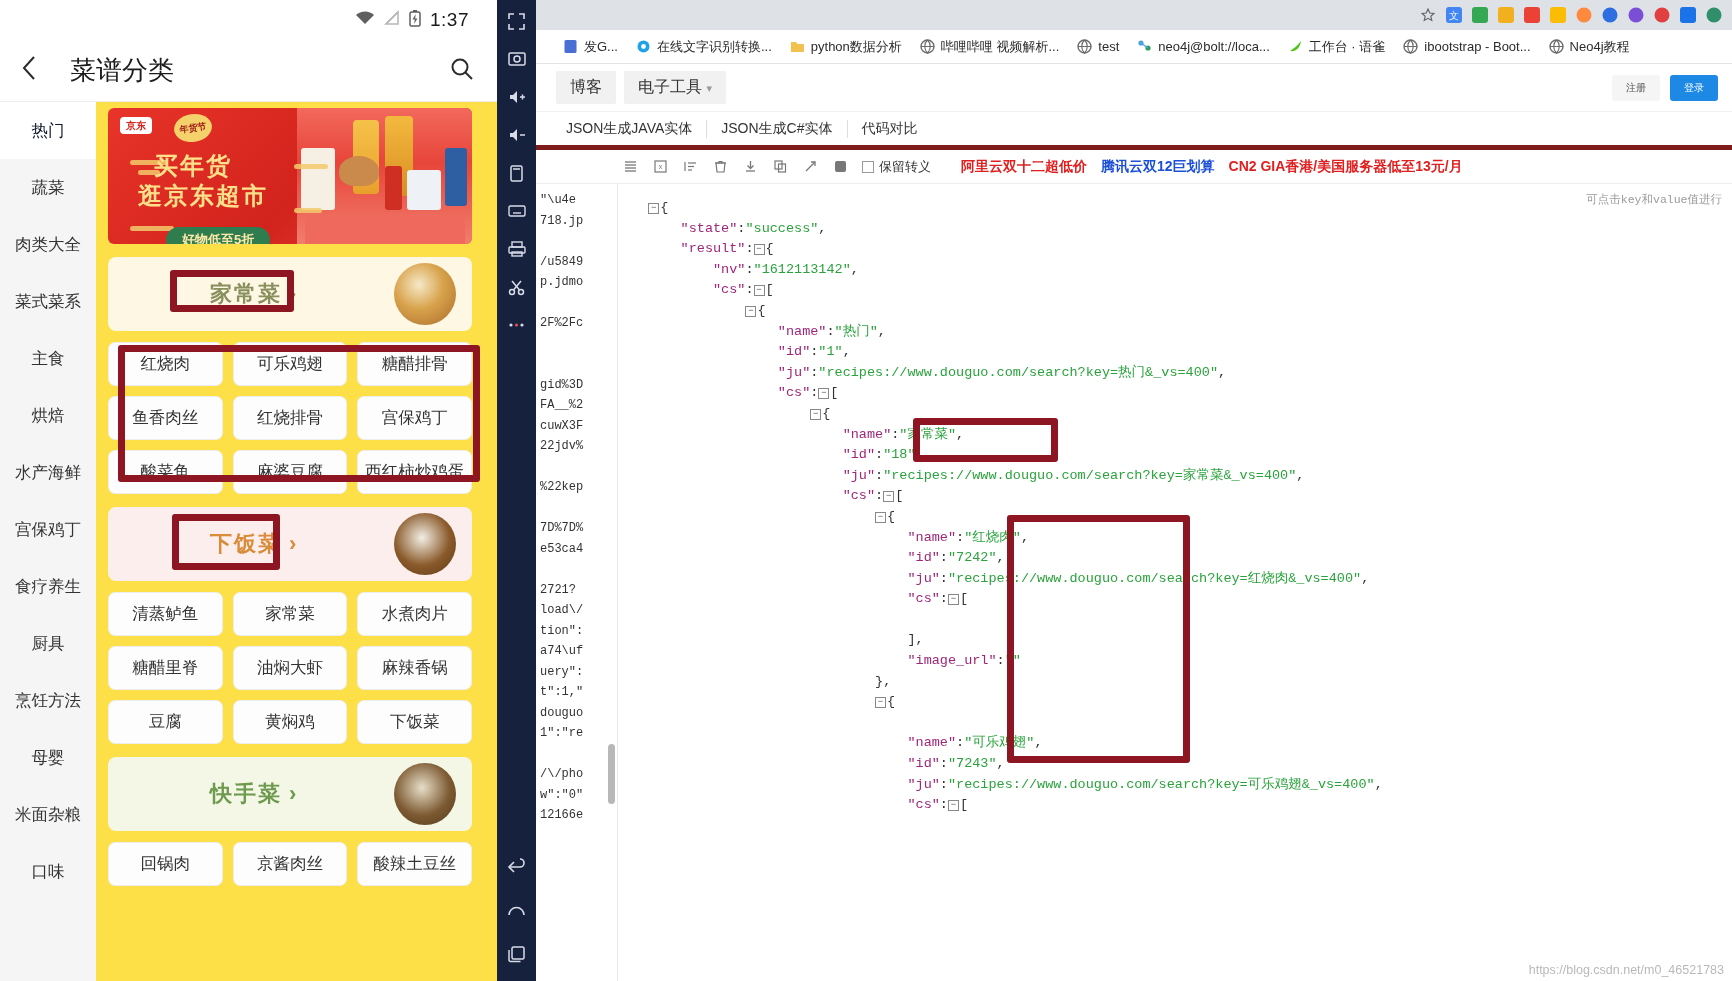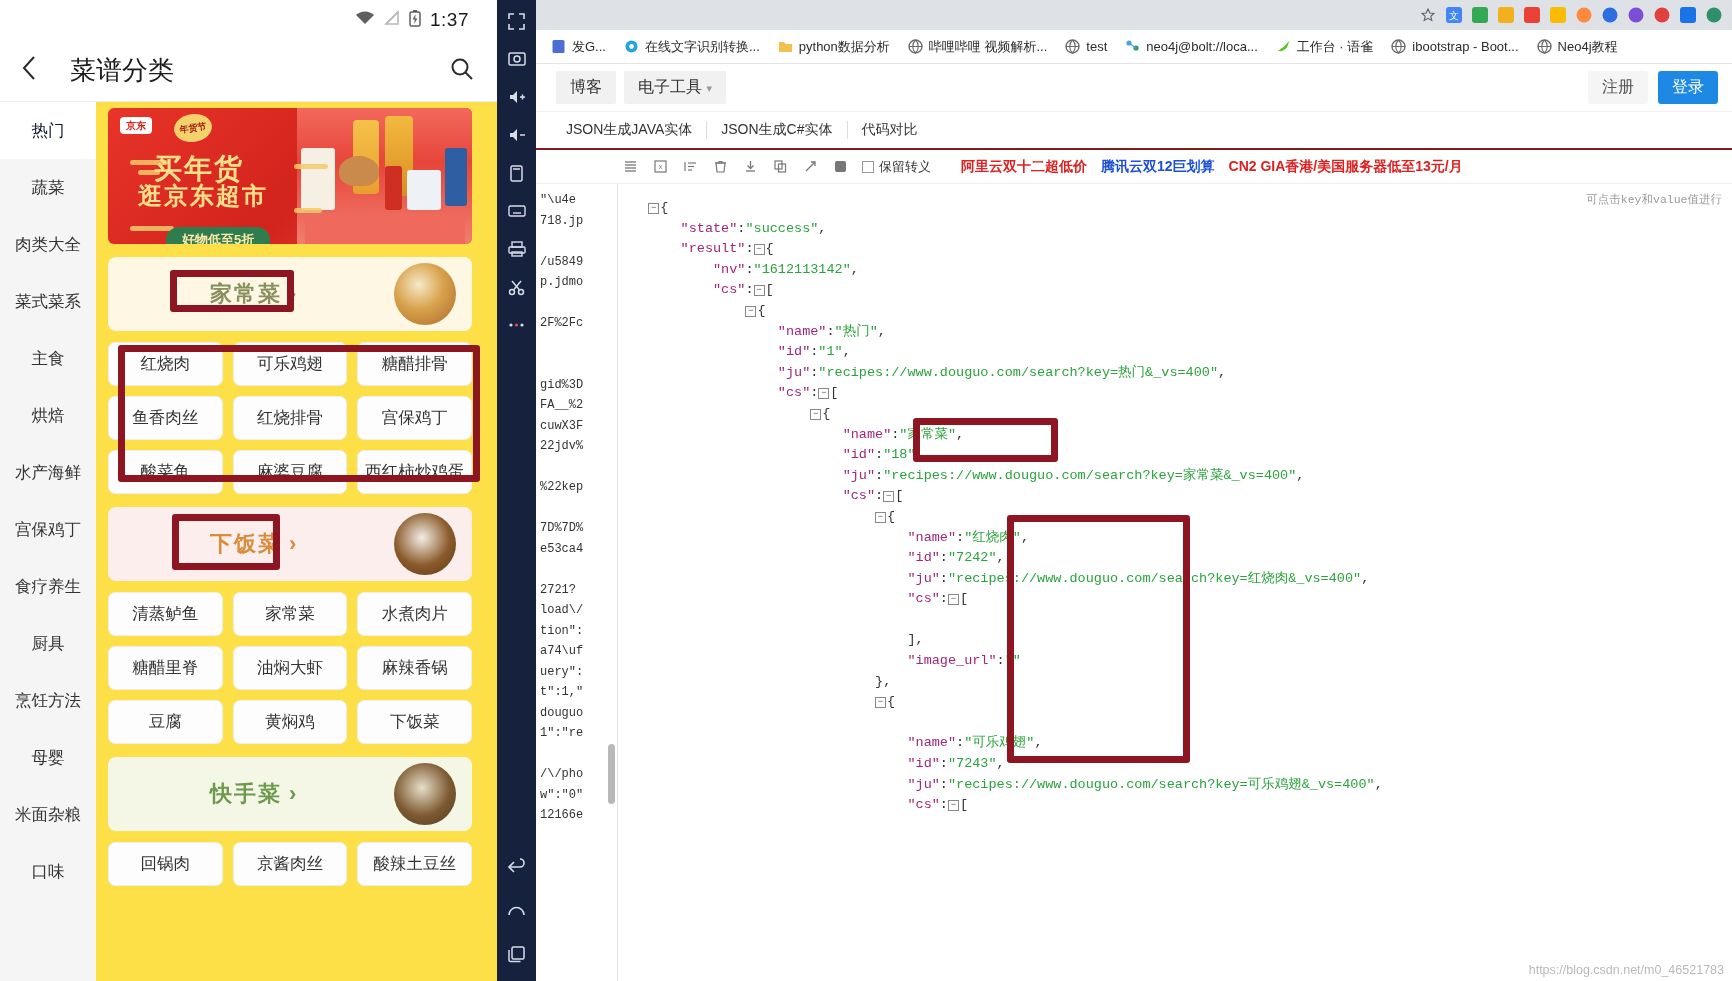--- a/index.html
+++ b/index.html
@@ -56,21 +56,21 @@
     position: absolute; left: 12px; top: 9px; background: #fff; border-radius: 4px;
     padding: 3px 6px; font-size: 10px; color: #d2231c; font-weight: bold; line-height: 1.1;
   }
   #jd-fest {
     position: absolute; left: 66px; top: 6px; width: 38px; height: 28px;
     background: #f5d16b; border-radius: 50%; color: #a3231a; font-size: 9px;
     display: flex; align-items: center; justify-content: center; font-weight: bold;
     transform: rotate(-8deg);
   }
   #jd-line1 {
-    position: absolute; left: 46px; top: 42px; font-size: 28px; font-weight: bold;
+    position: absolute; left: 46px; top: 42px; font-size: 24px; font-weight: bold;
     color: #ffe08a; letter-spacing: 2px;
   }
   #jd-line2 {
     position: absolute; left: 30px; top: 72px; font-size: 24px; font-weight: bold;
     color: #ffe08a; letter-spacing: 2px;
   }
   #jd-badge {
     position: absolute; left: 58px; top: 119px; background: #2f7d4f; color: #ffe9a8;
     font-size: 13px; font-weight: bold; border-radius: 14px; padding: 4px 16px;
   }
@@ -131,39 +131,39 @@
     position: absolute; left: 536px; top: 0; width: 1196px; height: 981px;
     background: #fff; overflow: hidden;
   }
   #chrome-top {
     height: 30px; background: #dee1e6; display: flex; align-items: center;
     justify-content: flex-end; padding-right: 8px; gap: 6px;
   }
   .chrome-ext { width: 20px; height: 20px; display: flex; align-items: center; justify-content: center; }
   #bookmarks {
     height: 34px; background: #fff; display: flex; align-items: center;
-    gap: 4px; padding-left: 8px; border-bottom: 1px solid #e3e3e3;
+    gap: 4px; padding-left: 20px; border-bottom: 1px solid #e3e3e3;
     font-size: 13px; color: #2c2c2c; white-space: nowrap; overflow: hidden;
   }
   .bm { display: flex; align-items: center; gap: 6px; padding: 3px 7px; border-radius: 4px; }
   .bm-ico { width: 15px; height: 15px; flex-shrink: 0; }
 
   #site { background: #fff; height: calc(981px - 64px); position: relative; }
   #site-nav {
     height: 48px; display: flex; align-items: center; gap: 8px; padding-left: 20px;
     position: relative; border-bottom: 1px solid #f0f0f0;
   }
   .nav-tab { font-size: 16px; color: #333; padding: 6px 14px; background: #f1f1f1; border-radius: 2px; }
   #nav-right { position: absolute; right: 14px; display: flex; gap: 10px; align-items: center; }
-  .nav-btn { font-size: 16px; color: #555; padding: 6px 14px; background: #f5f5f5; border-radius: 3px; }
+  .nav-btn { font-size: 10px; color: #555; padding: 6px 14px; background: #f5f5f5; border-radius: 3px; }
   .nav-btn.primary { background: #1e88e5; color: #fff; }
 
   #tool-tabs {
     height: 38px; display: flex; align-items: center; padding-left: 16px;
-    font-size: 14px; color: #333; border-bottom: 2px solid #7f1d1d;
+    font-size: 14px; color: #333; border-bottom: 5px solid #7f1d1d;
   }
   .tt { padding: 0 14px; border-right: 1px solid #ddd; }
   .tt:last-child { border-right: none; }
 
   #editor-toolbar {
     height: 34px; display: flex; align-items: center; gap: 14px; padding-left: 86px;
     font-size: 13px; border-bottom: 1px solid #eee;
   }
   .etb-ico { color: #777; width: 16px; display: flex; justify-content: center; }
   #keepesc { display: flex; align-items: center; gap: 5px; color: #333; font-size: 13px; }

